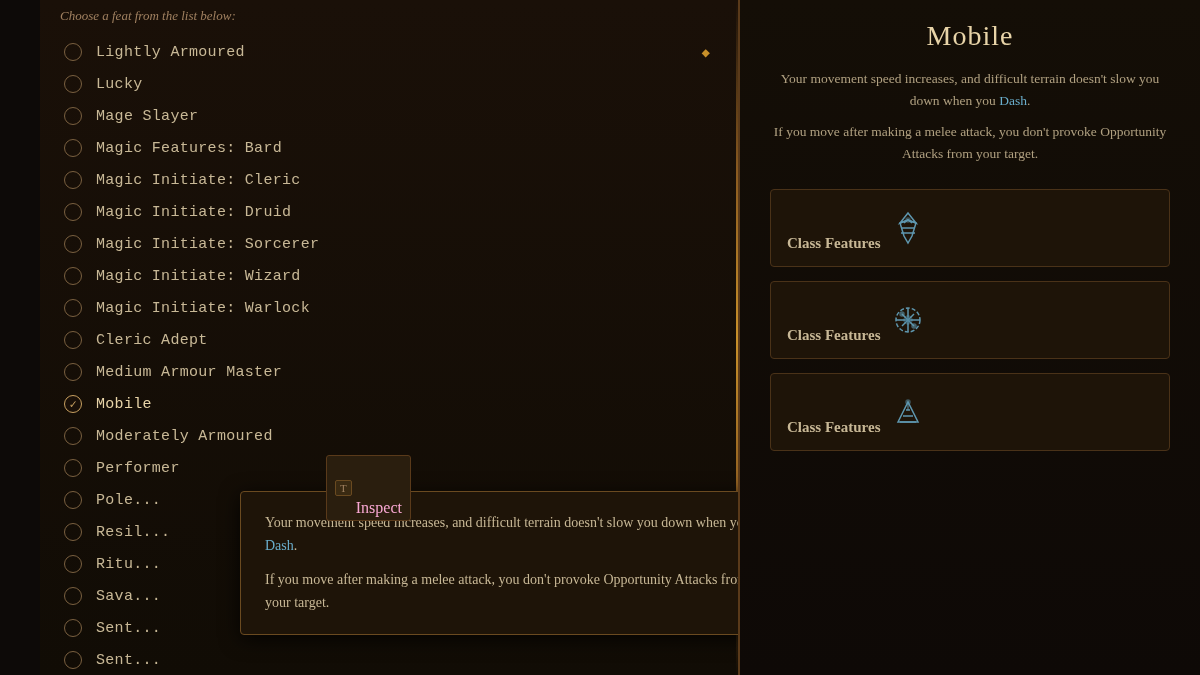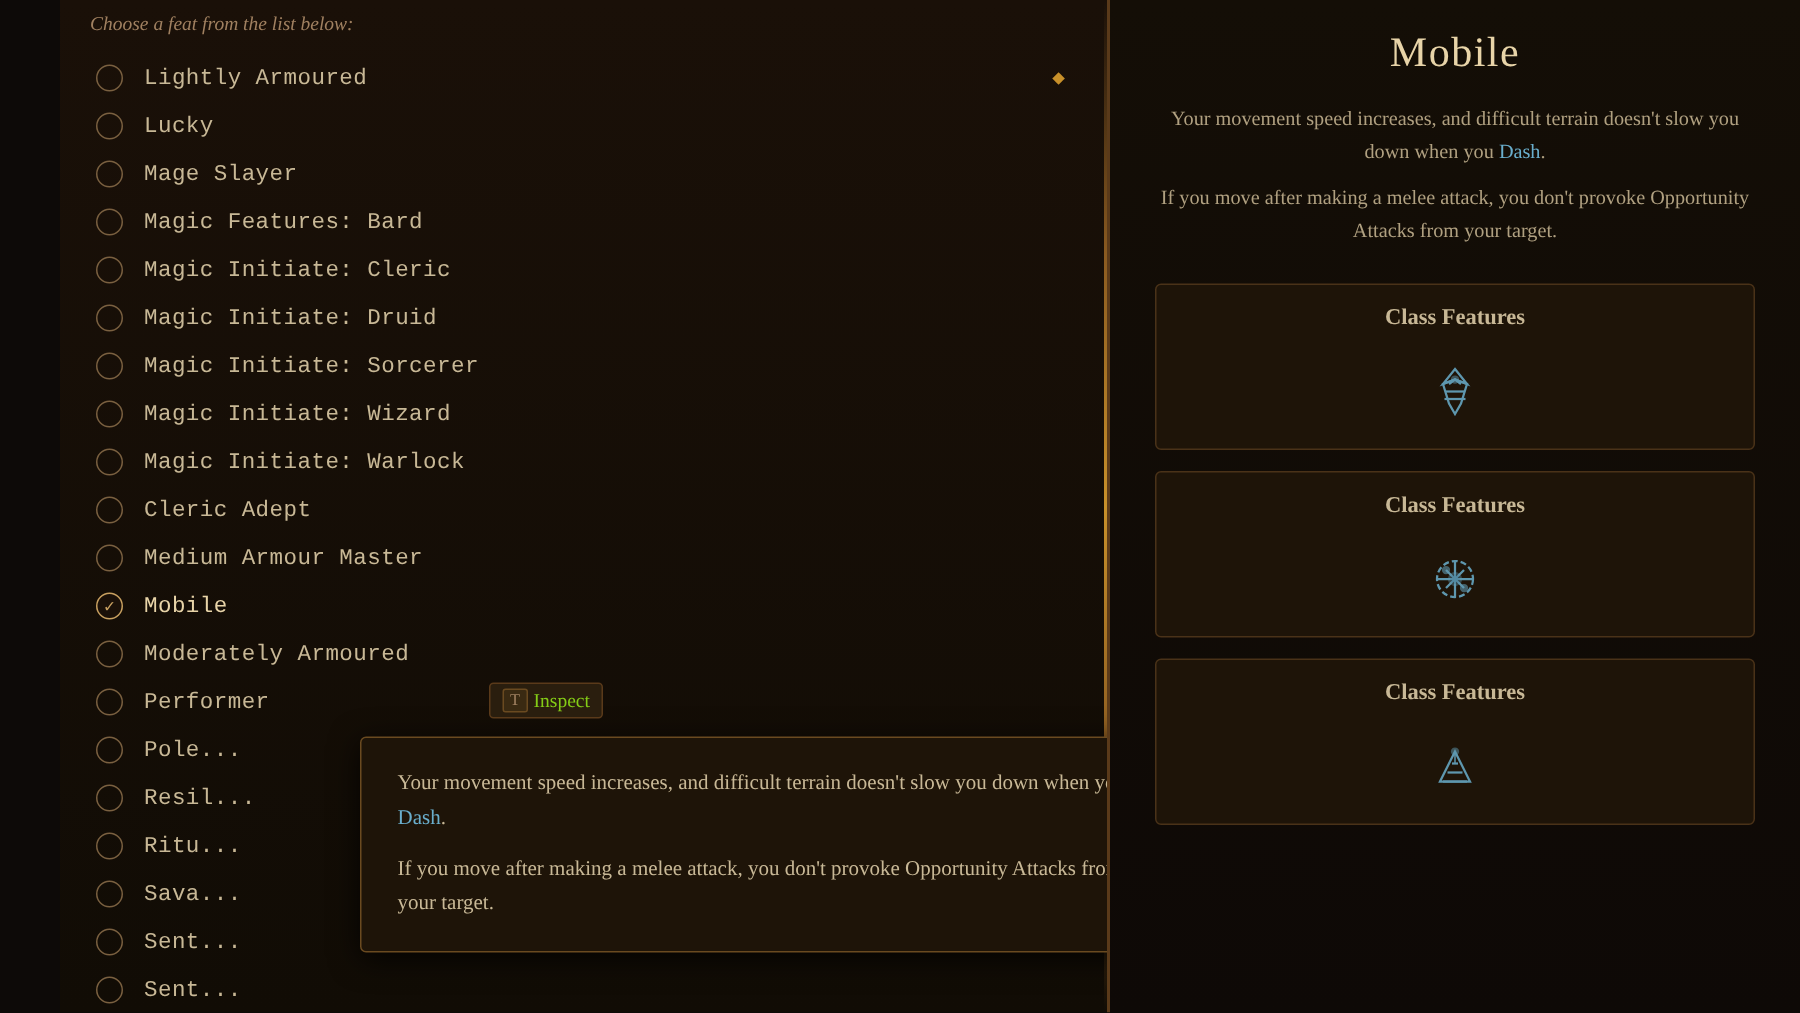--- a/index.html
+++ b/index.html
@@ -150,22 +150,23 @@
     .inspect-key {
       background: #3a2a12;
       border: 1px solid #6a4a20;
       color: #a08060;
       font-size: 11px;
       padding: 1px 4px;
       border-radius: 2px;
     }
 
     .inspect-text {
-      font-size: 13px;
-      color: #84cc16;
+      font-size: 16px;
+      color: #f9a8d4;
+      margin-top: 40px;
     }
 
     
     .right-panel {
       flex: 1;
       background: linear-gradient(to bottom, #140e06, #0e0906);
       padding: 20px 30px;
       overflow: hidden;
     }
 
@@ -199,23 +200,22 @@
     }
 
     
     .class-feature-box {
       background: #1e1408;
       border: 1px solid #4a3218;
       border-radius: 4px;
       padding: 14px 16px;
       margin-bottom: 14px;
       display: flex;
-      align-items: center;
-      gap: 16px;
-      flex-direction: column;
+      align-items: flex-end;
+      gap: 4px;
     }
 
     .class-feature-label {
       font-size: 15px;
       color: #c8b896;
       font-weight: bold;
       white-space: nowrap;
     }
 
     .class-feature-icon {

